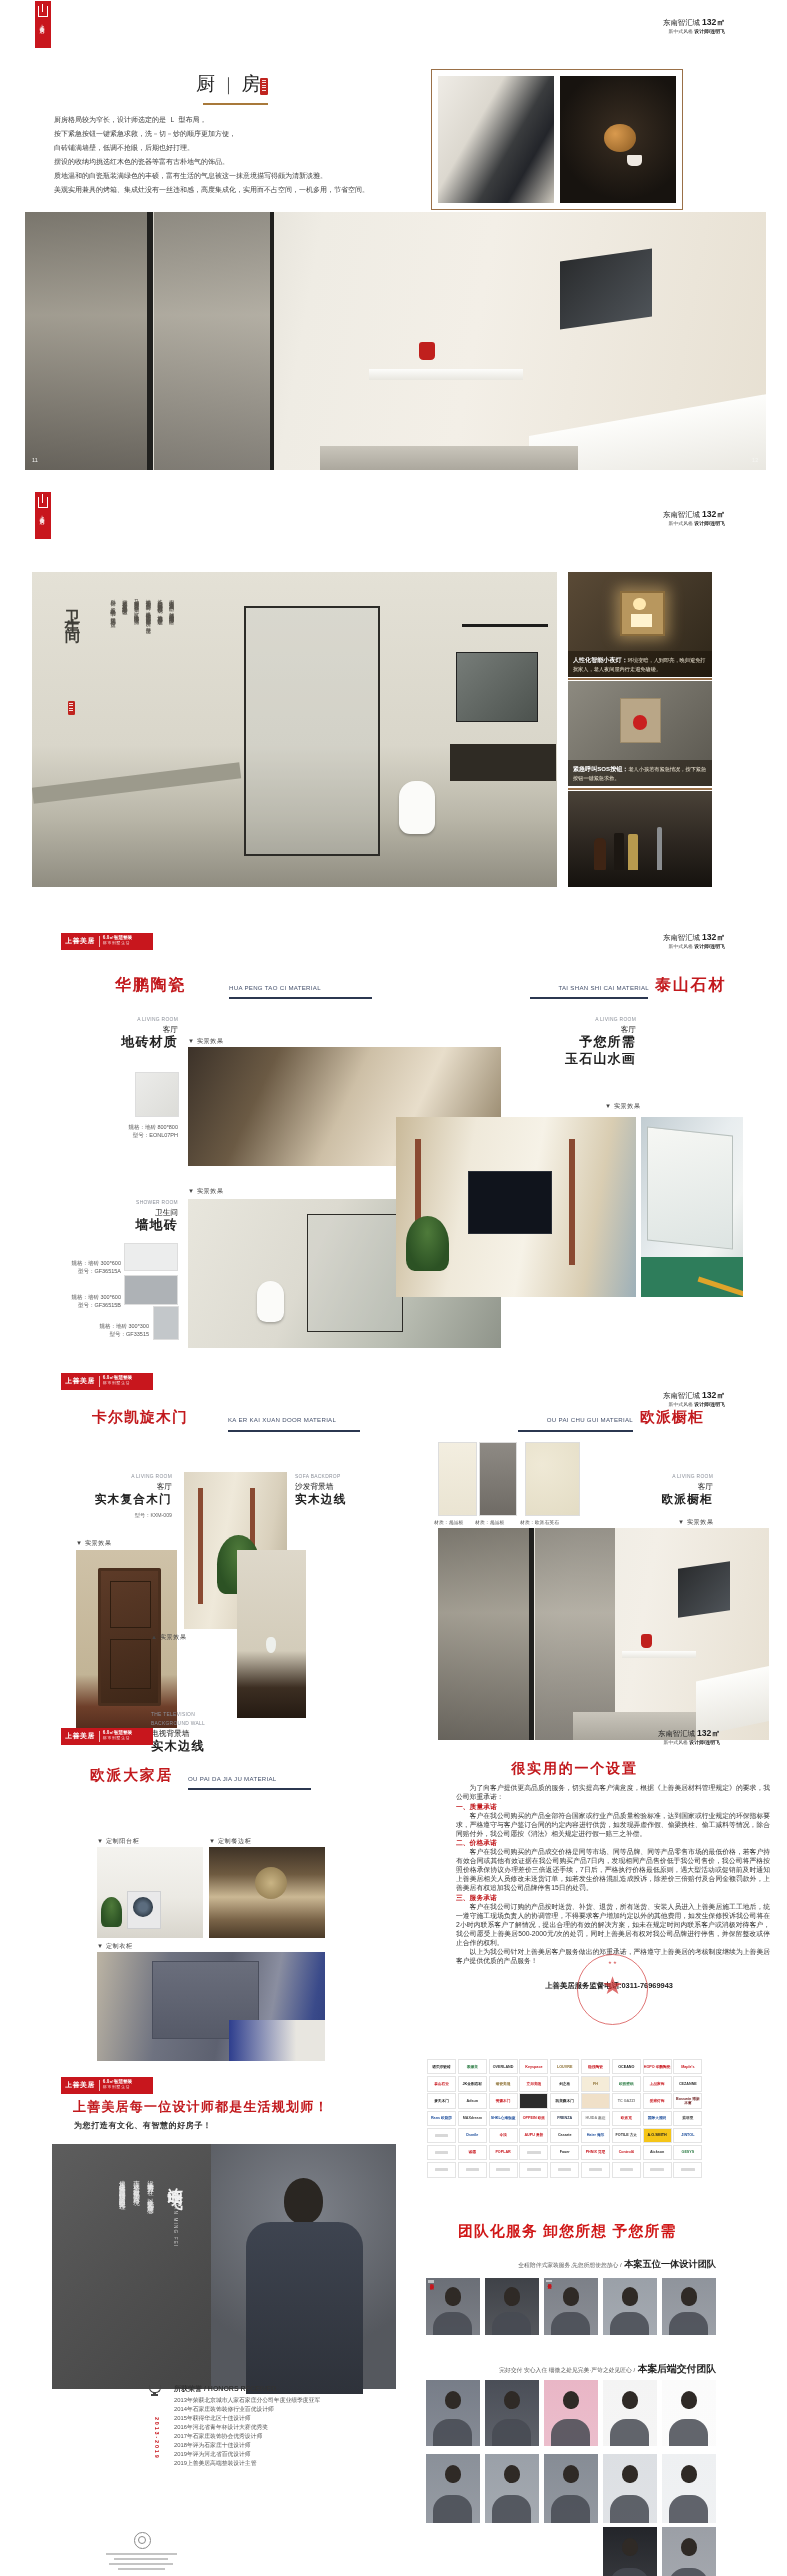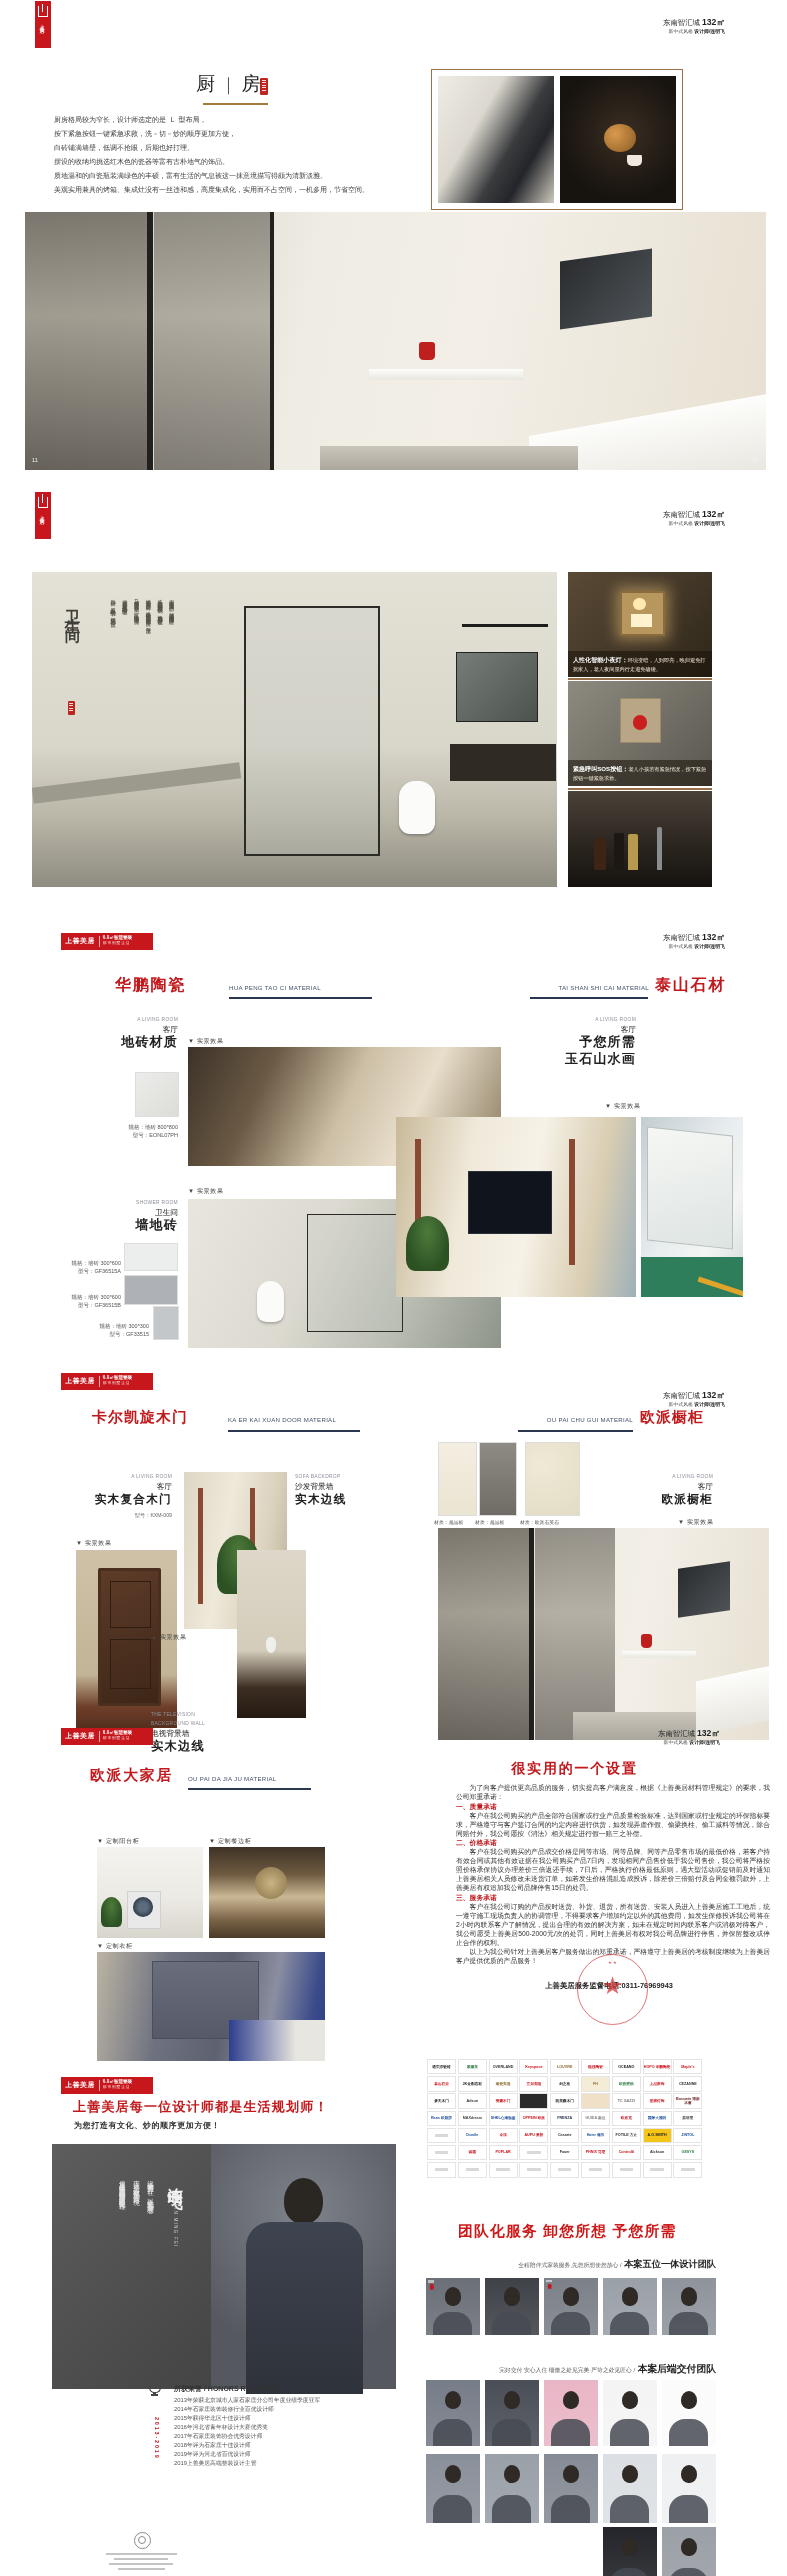--- a/index.html
+++ b/index.html
@@ -518,21 +518,21 @@
 
   <div class="banner" style="left:61px;top:2077px;">
     <span class="bname">上善美居</span>
     <span class="bdiv"></span>
     <span class="bs">
         <span class="s1">6.0㎡智慧整装</span>
         <span class="s2">都市别墅生活</span>
       </span>
   </div>
   <div class="abs red-serif" style="left:73px;top:2098px;font-size:13px;letter-spacing:1.2px;">上善美居每一位设计师都是生活规划师！</div>
-  <div class="abs" style="left:74px;top:2120px;font-size:8px;font-weight:bold;color:#333;letter-spacing:0.6px;">为您打造有文化、炒的顺序更加方便！</div>
+  <div class="abs" style="left:74px;top:2120px;font-size:8px;font-weight:bold;color:#333;letter-spacing:0.6px;">为您打造有文化、有智慧的好房子！</div>
 
   <div class="dark-block" style="left:52px;top:2144px;width:344px;height:245px;">
     <div class="dk-text" style="left:61px;top:31px;height:154px;">
       <div style="margin-left:8.6px;">
         <span class="dk-name">连明飞</span>
         <span class="dk-en">/ LIAN MING FEI</span>
       </div>
       <div class="dk-quote">
           <div>设计为明天而存在，以个性化的创意理念</div>
           <div>去设计一个符合时代要求的人居环境，</div>

